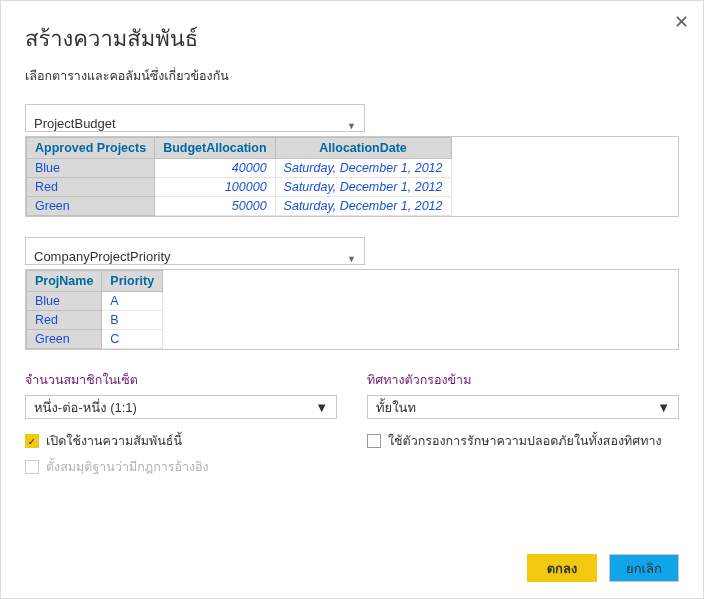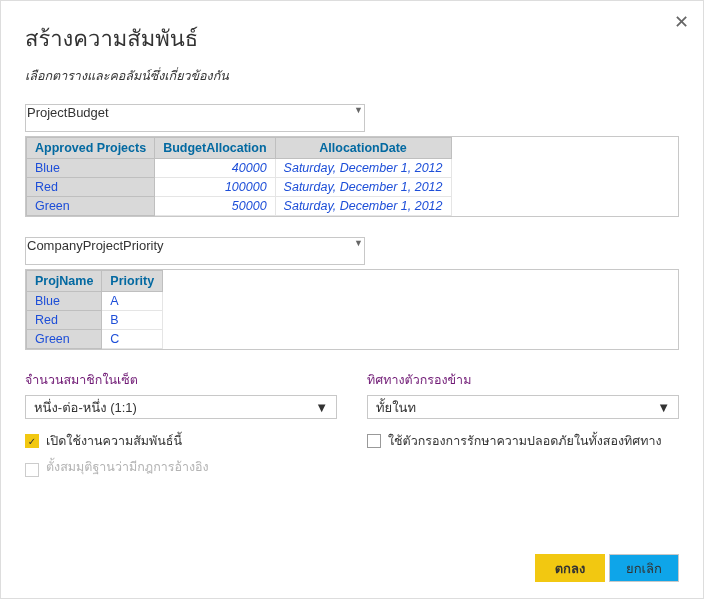--- a/index.html
+++ b/index.html
@@ -32,31 +32,30 @@
   .title {
     font-size: 22px;
     font-weight: 400;
     color: #333;
     margin-bottom: 10px;
   }
   .subtitle {
     font-size: 12.5px;
     color: #333;
     margin-bottom: 18px;
-    font-style: italic;
   }
   .select {
     width: 340px;
     border: 1px solid #c8c8c8;
     background: #fff;
     height: 28px;
     display: flex;
-    align-items: flex-start;
+    align-items: flex-end;
     justify-content: space-between;
-    padding: 0 1px;
+    padding: 0 8px;
     font-size: 13px;
     color: #333;
     cursor: pointer;
     margin-bottom: 4px;
   }
   .select .caret {
     font-size: 9px;
     color: #666;
   }
   .table-wrap {
@@ -117,21 +116,21 @@
   .checks { margin-top: 12px; display: flex; gap: 30px; }
   .check-col { flex: 1; }
   .check-row {
     display: flex;
     align-items: center;
     gap: 7px;
     font-size: 12.5px;
     margin-bottom: 6px;
     color: #333;
   }
-  .check-row.disabled { color: #b3b3b3; align-items: flex-end; }
+  .check-row.disabled { color: #b3b3b3; }
   .cb {
     width: 14px; height: 14px;
     border: 1px solid #999;
     display: flex;
     align-items: center;
     justify-content: center;
     font-size: 10px;
     background: #fff;
     cursor: pointer;
   }
@@ -139,21 +138,21 @@
     background: #f2c811;
     border-color: #f2c811;
     color: #333;
   }
   .cb.disabled { border-color: #ccc; cursor: default; }
   .buttons {
     position: absolute;
     bottom: 16px;
     right: 24px;
     display: flex;
-    gap: 4px;
+    gap: 12px;
     padding-left: 12px;
   }
   .btn {
     min-width: 70px;
     height: 28px;
     border: 1px solid #c8c8c8;
     background: #0ea5e9;
     font-size: 13px;
     cursor: pointer;
     font-family: inherit;

